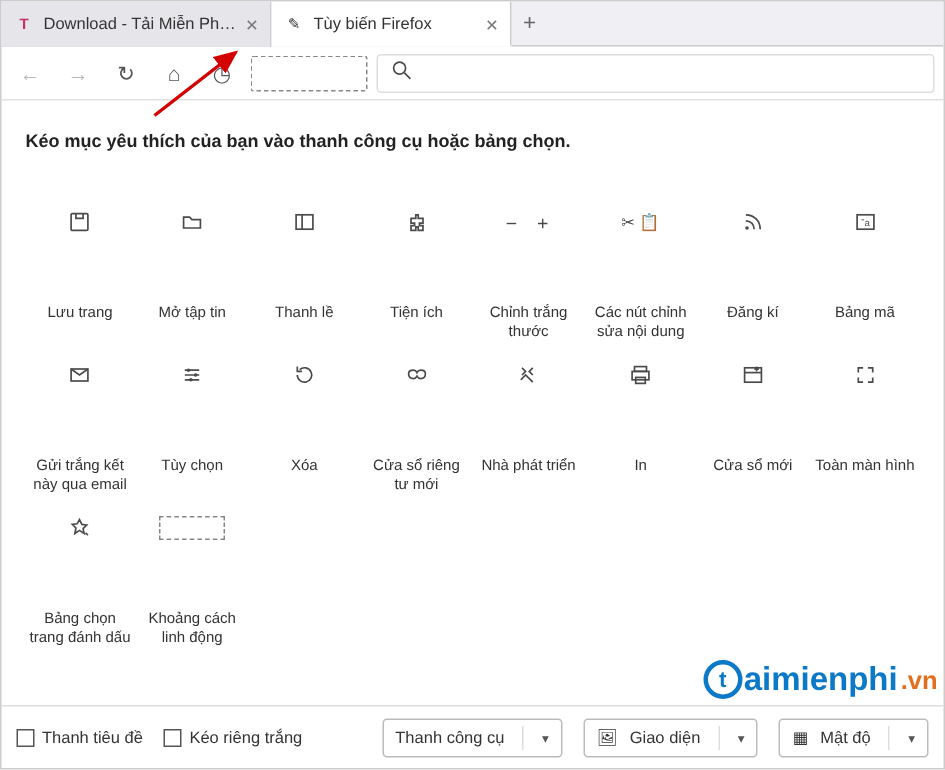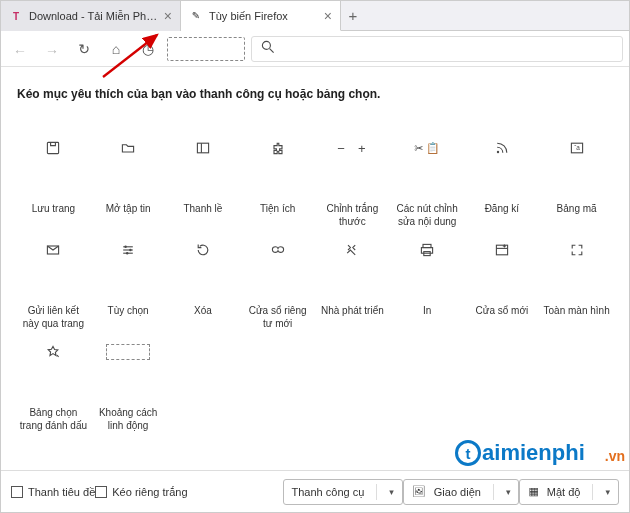--- a/index.html
+++ b/index.html
@@ -30,31 +30,31 @@
 
 .main { padding: 20px 16px 0 16px; }
 .instruction { font-size: 12px; color: #222; font-weight: 600; margin-bottom: 32px; }
 .grid { display: grid; grid-template-columns: repeat(8, 1fr); gap: 2px 2px; }
 .item { display: flex; flex-direction: column; align-items: center; justify-content: flex-start; padding: 4px 2px; cursor: grab; }
 .item .ico { height: 22px; display: flex; align-items: center; justify-content: center; font-size: 15px; color: #4a4a4a; }
 .item .lbl { font-size: 10px; color: #333; text-align: center; line-height: 1.25; min-height: 26px; margin-top: 44px; }
 .spacer-box { width: 44px; height: 16px; border: 1px dashed #888; }
 
 
-.bottombar { position: absolute; left: 0; right: 0; bottom: 0; height: 42px; border-top: 1px solid #ddd; display: flex; align-items: center; padding: 0 10px; font-size: 11px; color: #333; }
+.bottombar { position: absolute; left: 0; right: 0; bottom: 0; height: 42px; border-top: 1px solid #ddd; display: flex; align-items: center; padding: 0 10px; gap: 14px; font-size: 11px; color: #333; }
 .cb { display: flex; align-items: center; gap: 5px; }
 .cb .box { width: 12px; height: 12px; border: 1px solid #555; }
 .dd { height: 26px; border: 1px solid #bbb; border-radius: 3px; display: flex; align-items: center; padding: 0 8px; gap: 8px; font-size: 11px; color: #333; justify-content: center; }
 .dd .sep { width: 1px; height: 16px; background: #ddd; margin: 0 4px; }
 .chev { font-size: 9px; color: #555; }
 
 
 .watermark { position: absolute; right: 4px; bottom: 46px; font-size: 22px; font-weight: 700; color: #0b79c7; display: flex; align-items: flex-end; }
 .watermark .ring { width: 26px; height: 26px; border: 3px solid #0b79c7; border-radius: 50%; display: inline-flex; align-items: center; justify-content: center; font-size: 15px; margin-right: 1px; }
-.watermark .tld { color: #e36f1e; font-size: 14px; font-weight: 700; margin-left: 20px; margin-bottom: 2px; }
+.watermark .tld { color: #e36f1e; font-size: 17px; font-weight: 700; margin-left: 2px; margin-bottom: 2px; }
 
 svg.glyph { width: 16px; height: 16px; stroke: #4a4a4a; stroke-width: 1.4; fill: none; }
 </style>
 </head>
 <body>
 
 <div class="tabstrip">
   <div class="tab inactive">
     <span class="favicon pink">T</span>
     <span class="tab-title">Download - Tải Miễn Phí VN - C</span>
@@ -160,21 +160,21 @@
         </div>
       <div class="lbl">Bảng mã</div>
     </div>
     <div class="item">
       <div class="ico">
           <svg class="glyph" viewBox="0 0 20 20">
             <rect x="3" y="5" width="14" height="10"></rect>
             <path d="M3 5l7 5 7-5"></path>
           </svg>
         </div>
-      <div class="lbl">Gửi liên kết này qua trang</div>
+      <div class="lbl">Gửi trắng kết này qua email</div>
     </div>
     <div class="item">
       <div class="ico">
           <svg class="glyph" viewBox="0 0 20 20">
             <line x1="4" y1="6" x2="16" y2="6"></line>
             <line x1="4" y1="10" x2="16" y2="10"></line>
             <line x1="4" y1="14" x2="16" y2="14"></line>
             <circle cx="7" cy="6" r="1.5" fill="#4a4a4a" stroke="none"></circle>
             <circle cx="13" cy="10" r="1.5" fill="#4a4a4a" stroke="none"></circle>
             <circle cx="9" cy="14" r="1.5" fill="#4a4a4a" stroke="none"></circle>

